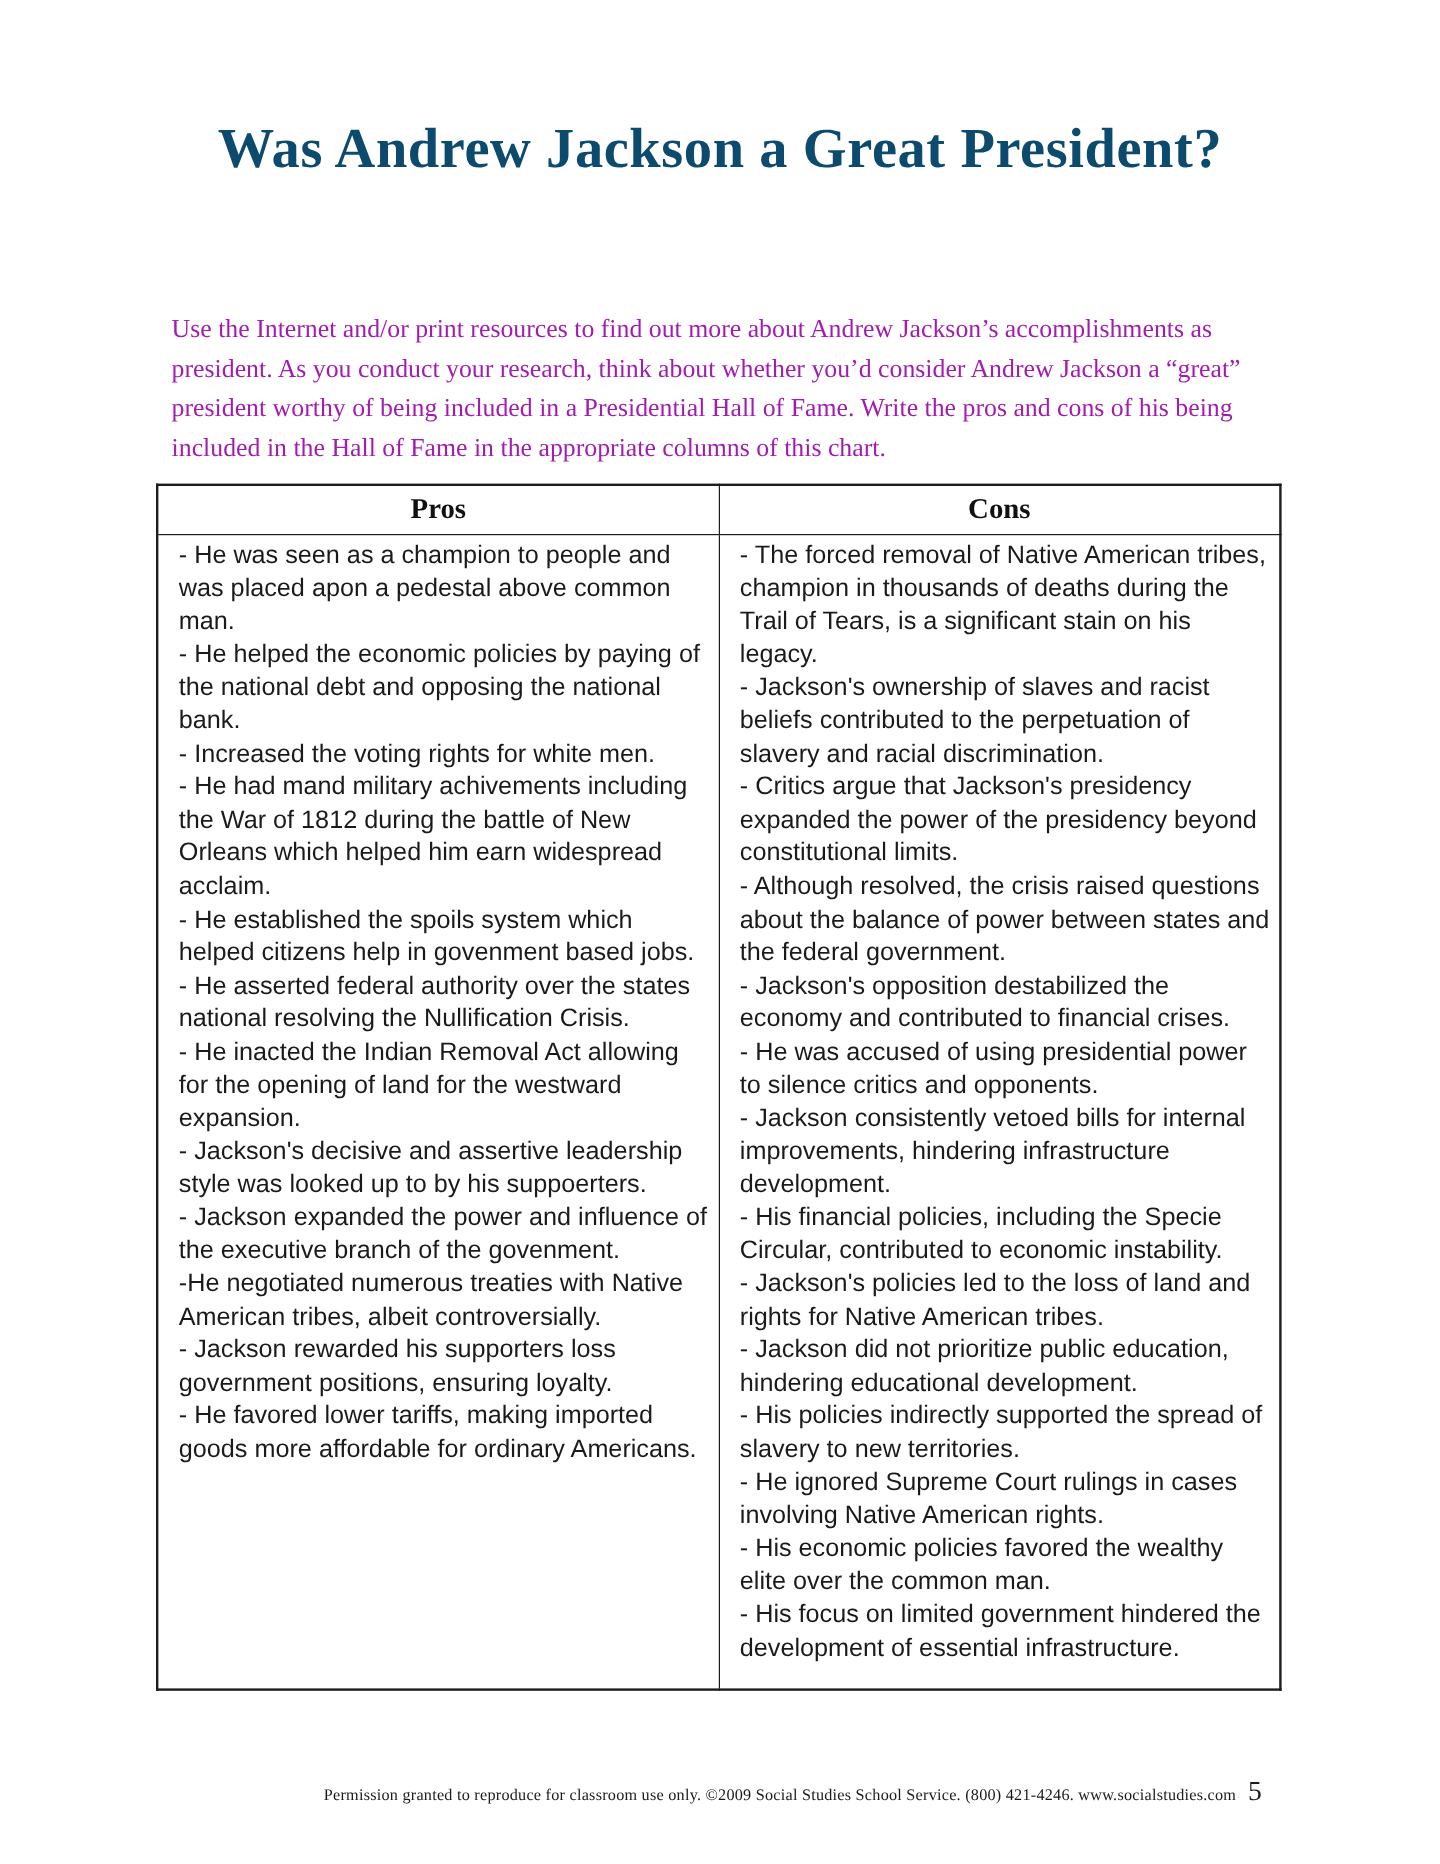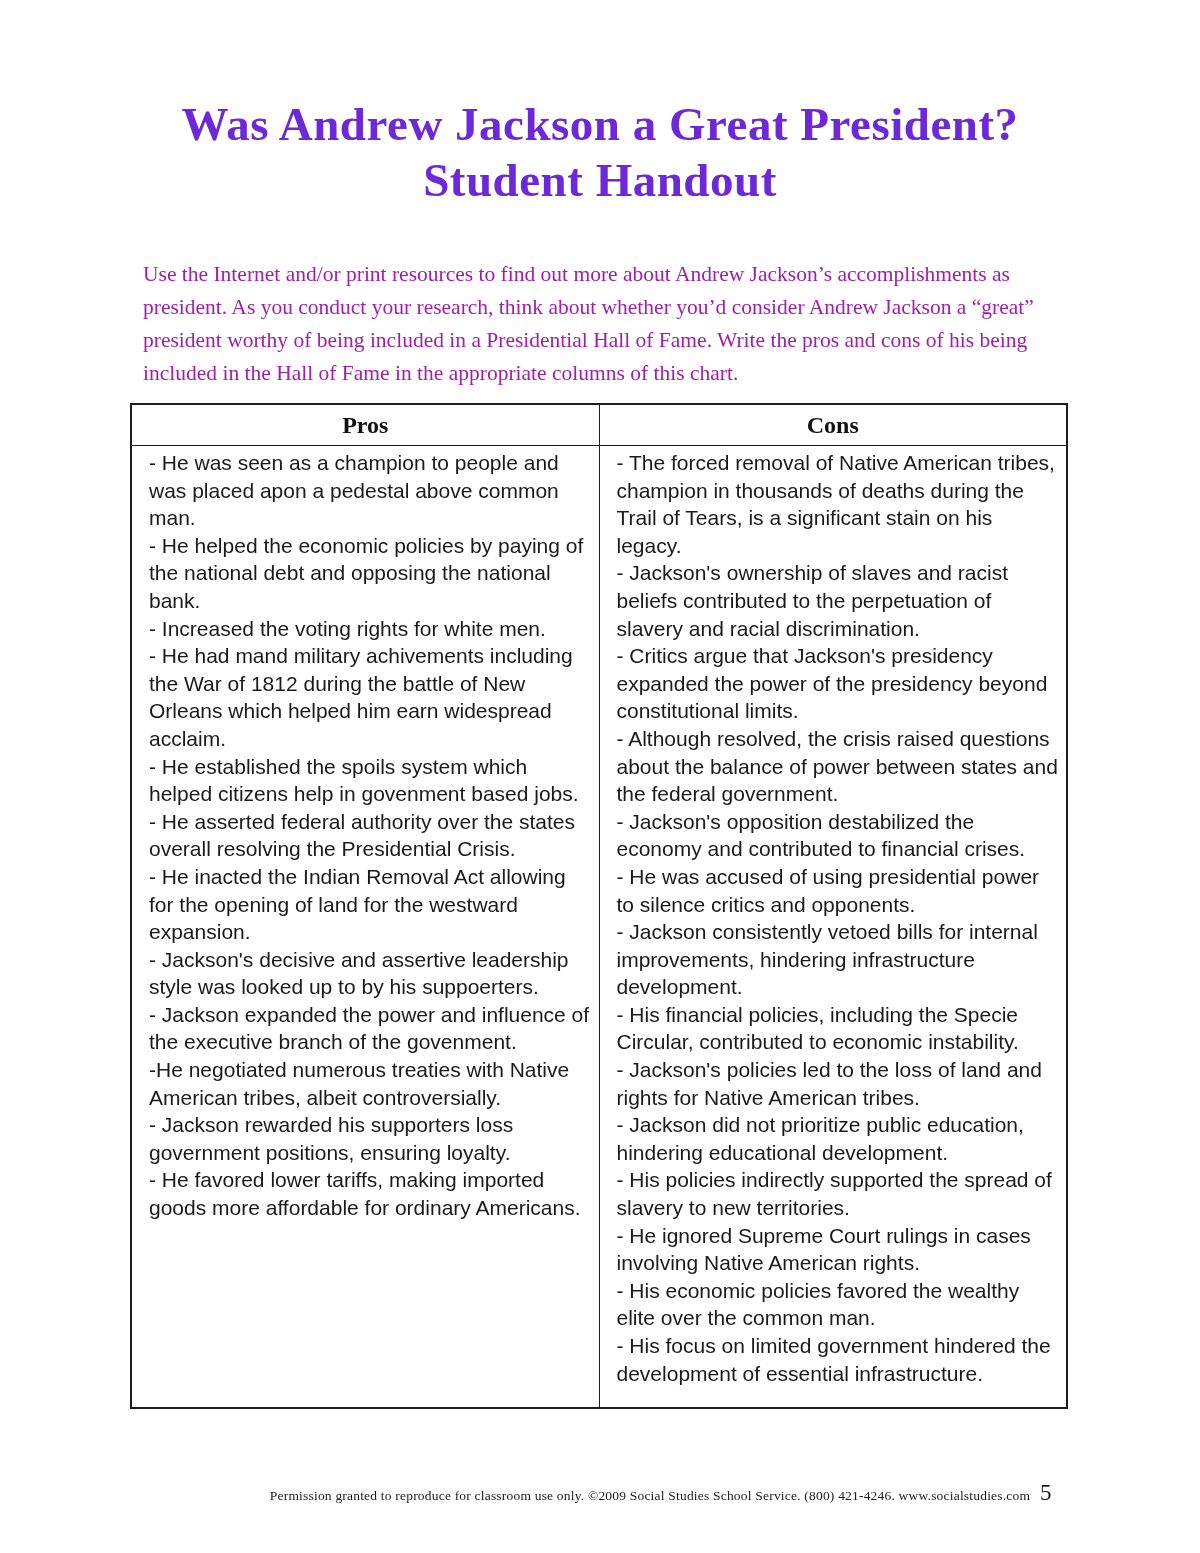--- a/index.html
+++ b/index.html
@@ -21,21 +21,21 @@
     top: 96px;
     left: 0;
     width: 100%;
     margin: 0;
     text-align: center;
     font-family: "Liberation Serif", serif;
     font-weight: bold;
     font-size: 47px;
     line-height: 56px;
     letter-spacing: 0.5px;
-    color: #6d28d9;
+    color: #0c4a6e;
   }
   .intro {
     position: absolute;
     top: 258px;
     left: 143px;
     width: 922px;
     margin: 0;
     font-family: "Liberation Serif", serif;
     font-size: 21.5px;
     line-height: 33px;
@@ -104,41 +104,40 @@
     color: #1a1a1a;
   }
 </style>
 </head>
 <body>
 
 <div class="page">
 
   <h1 class="title">
     <span>Was Andrew Jackson a Great President?</span><br>
-    <span>Student Handout</span>
   </h1>
 
   <p class="intro">Use the Internet and/or print resources to find out more about Andrew Jackson’s accomplishments as president. As you conduct your research, think about whether you’d consider Andrew Jackson a “great” president worthy of being included in a Presidential Hall of Fame. Write the pros and cons of his being included in the Hall of Fame in the appropriate columns of this chart.</p>
 
   <table class="chart">
     <thead>
       <tr>
         <th>Pros</th>
         <th>Cons</th>
       </tr>
     </thead>
     <tbody>
       <tr>
         <td>
             <div class="bullet">- He was seen as a champion to people and was placed apon a pedestal above common man.</div>
             <div class="bullet">- He helped the economic policies by paying of the national debt and opposing the national bank.</div>
             <div class="bullet">- Increased the voting rights for white men.</div>
             <div class="bullet">- He had mand military achivements including the War of 1812 during the battle of New Orleans which helped him earn widespread acclaim.</div>
             <div class="bullet">- He established the spoils system which helped citizens help in govenment based jobs.</div>
-            <div class="bullet">- He asserted federal authority over the states overall resolving the Presidential Crisis.</div>
+            <div class="bullet">- He asserted federal authority over the states national resolving the Nullification Crisis.</div>
             <div class="bullet">- He inacted the Indian Removal Act allowing for the opening of land for the westward expansion.</div>
             <div class="bullet">- Jackson's decisive and assertive leadership style was looked up to by his suppoerters.</div>
             <div class="bullet">- Jackson expanded the power and influence of the executive branch of the govenment.</div>
             <div class="bullet">-He negotiated numerous treaties with Native American tribes, albeit controversially.</div>
             <div class="bullet">- Jackson rewarded his supporters loss government positions, ensuring loyalty.</div>
             <div class="bullet">- He favored lower tariffs, making imported goods more affordable for ordinary Americans.</div>
           </td>
         <td>
             <div class="bullet">- The forced removal of Native American tribes, champion in thousands of deaths during the Trail of Tears, is a significant stain on his legacy.</div>
             <div class="bullet">- Jackson's ownership of slaves and racist beliefs contributed to the perpetuation of slavery and racial discrimination.</div>

